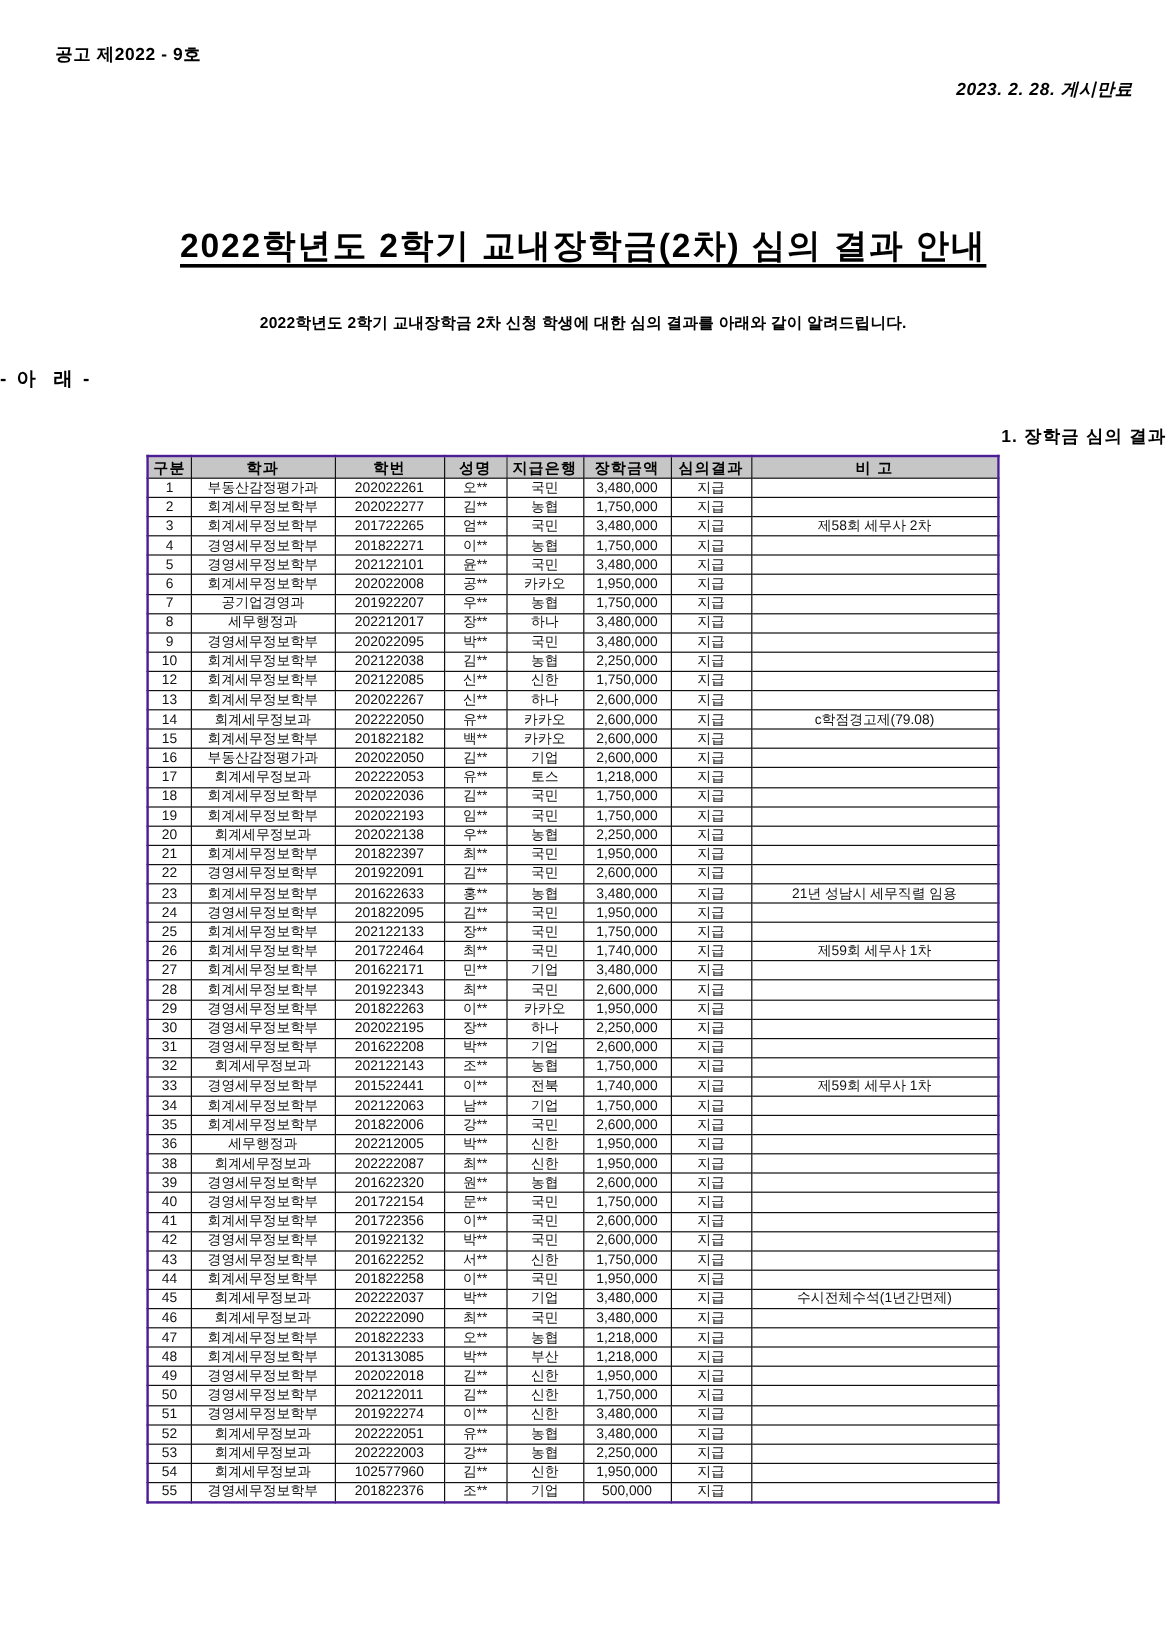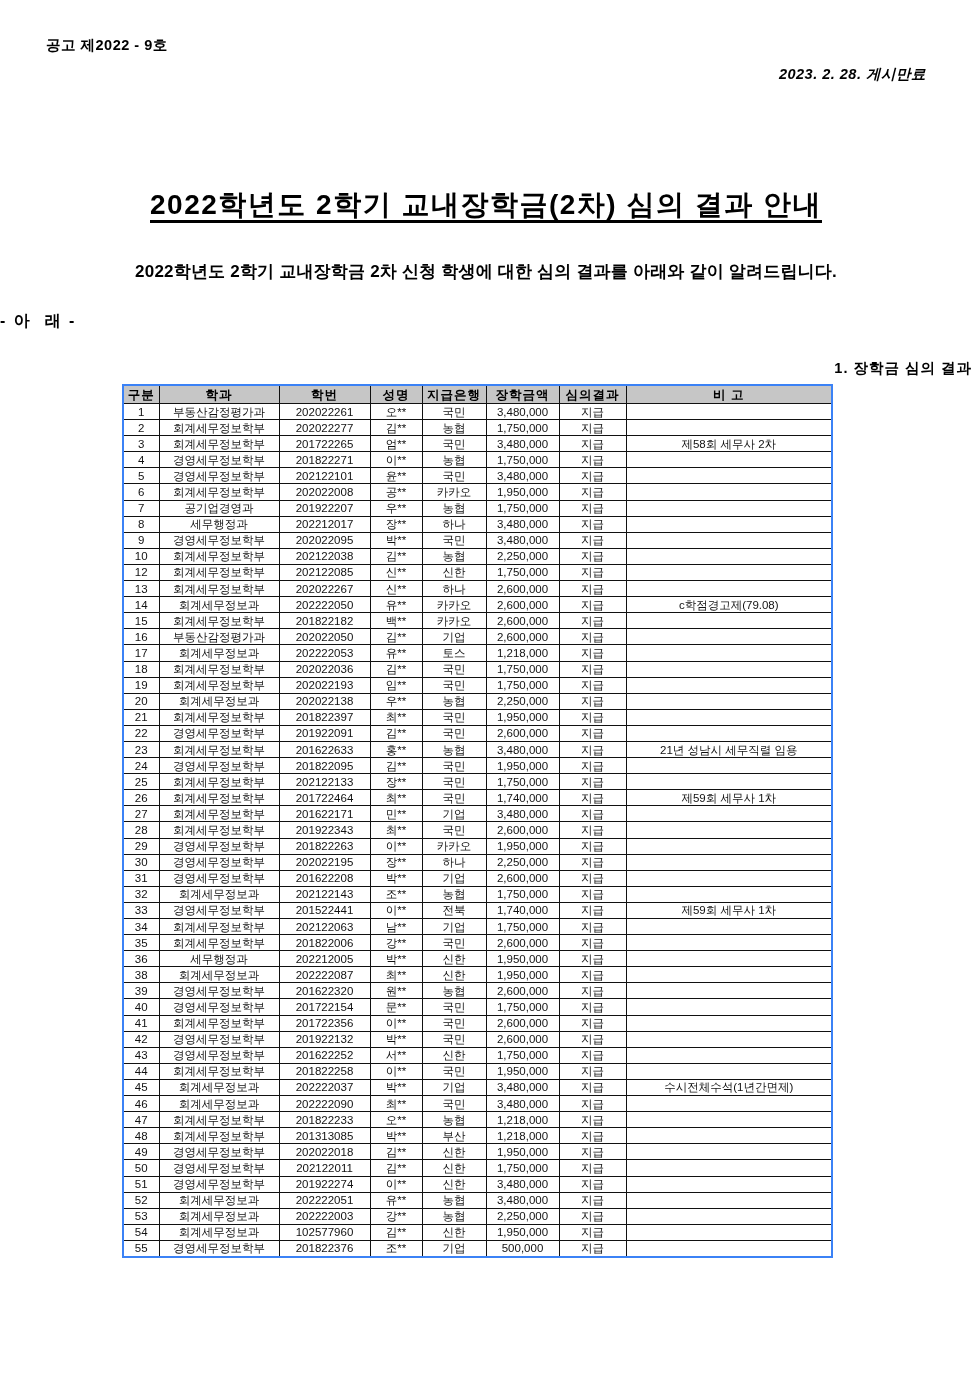--- a/index.html
+++ b/index.html
@@ -3,46 +3,46 @@
 <meta charset="utf-8">
 <style>
   html,body { margin:0; padding:0; background:#ffffff; }
   .page {
     width:972px; height:1376px; background:#ffffff; color:#000;
     font-family:"Liberation Sans", sans-serif;
     position:relative; overflow:hidden;
   }
   .masthead {
     display:flex; justify-content:space-between; align-items:flex-start;
-    padding:36px 46px 0 46px;
+    padding:36px 28px 0 46px;
     font-size:14.5px; font-weight:bold; letter-spacing:0.5px;
   }
   .masthead .right { font-style:italic;margin-top:29px; }
   .doc-title {
     margin:102px 0 0 0; text-align:center;
     font-size:28px; font-weight:bold; letter-spacing:1.5px;
     text-decoration:underline; text-decoration-thickness:2.5px; text-underline-offset:6px;
   }
   .doc-subtitle {
     margin:36px 0 0 0; text-align:center;
-    font-size:17px; font-weight:bold; letter-spacing:0.2px;
+    font-size:13px; font-weight:bold; letter-spacing:0.2px;
   }
   .doc-divider {
     margin:28px 0 0 0; text-align:left;
     font-size:16px; font-weight:bold; letter-spacing:2px; white-space:pre;
   }
   .section-title {
     margin:27px 0 0 97px;
     font-size:14.5px; font-weight:bold; letter-spacing:1px;text-align:right;
   }
   table.scholarship {
     margin:6px 0 0 122px;
     border-collapse:collapse; table-layout:fixed; width:709px;
     font-size:11.5px;
-    border:2px solid #3b82f6;
+    border:2px solid #4c1d95;
   }
   table.scholarship th, table.scholarship td {
     border:1px solid #111;
     padding:0 2px; text-align:center; vertical-align:middle;
     height:15.1px; line-height:14px;
     overflow:hidden; white-space:nowrap;
   }
   table.scholarship thead th {
     background:#c6c6c6; font-weight:bold; font-size:12.5px; height:17px;
     letter-spacing:1px;

